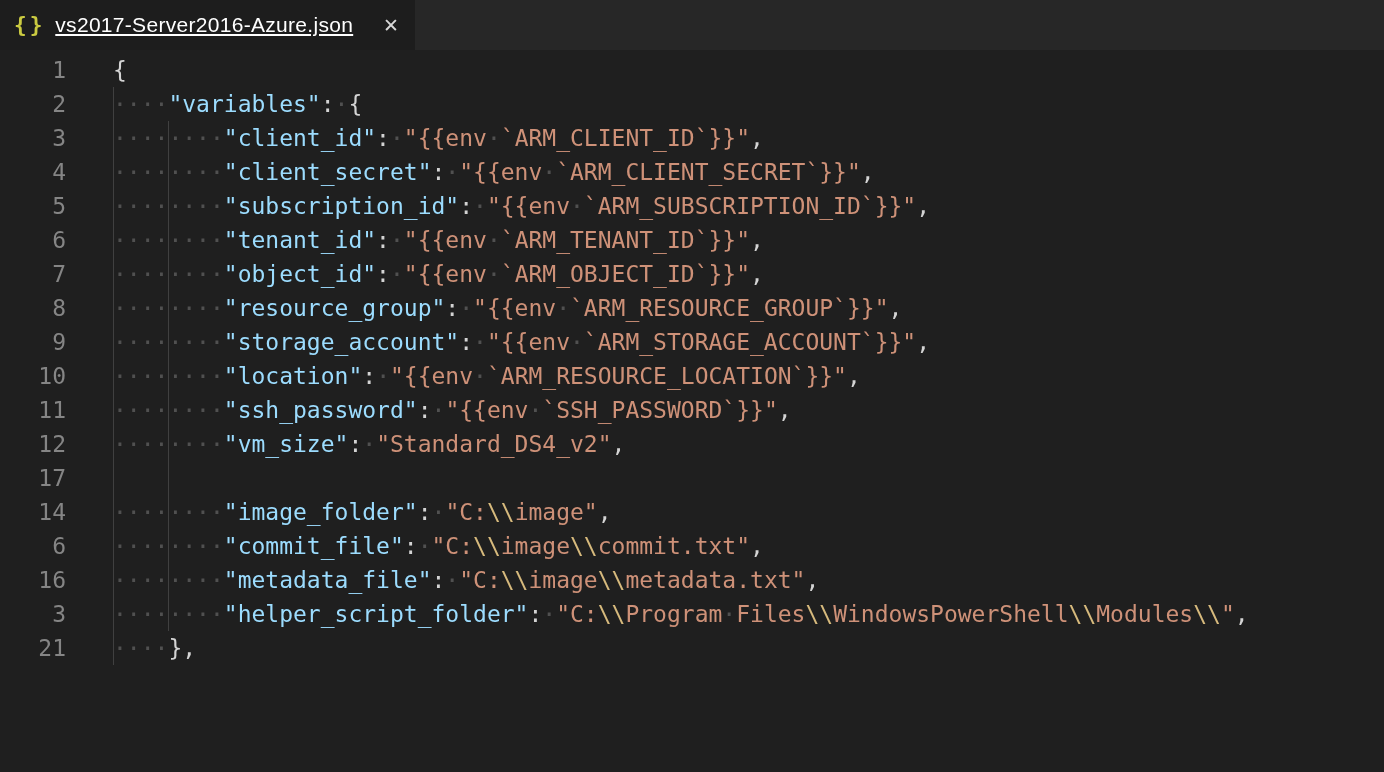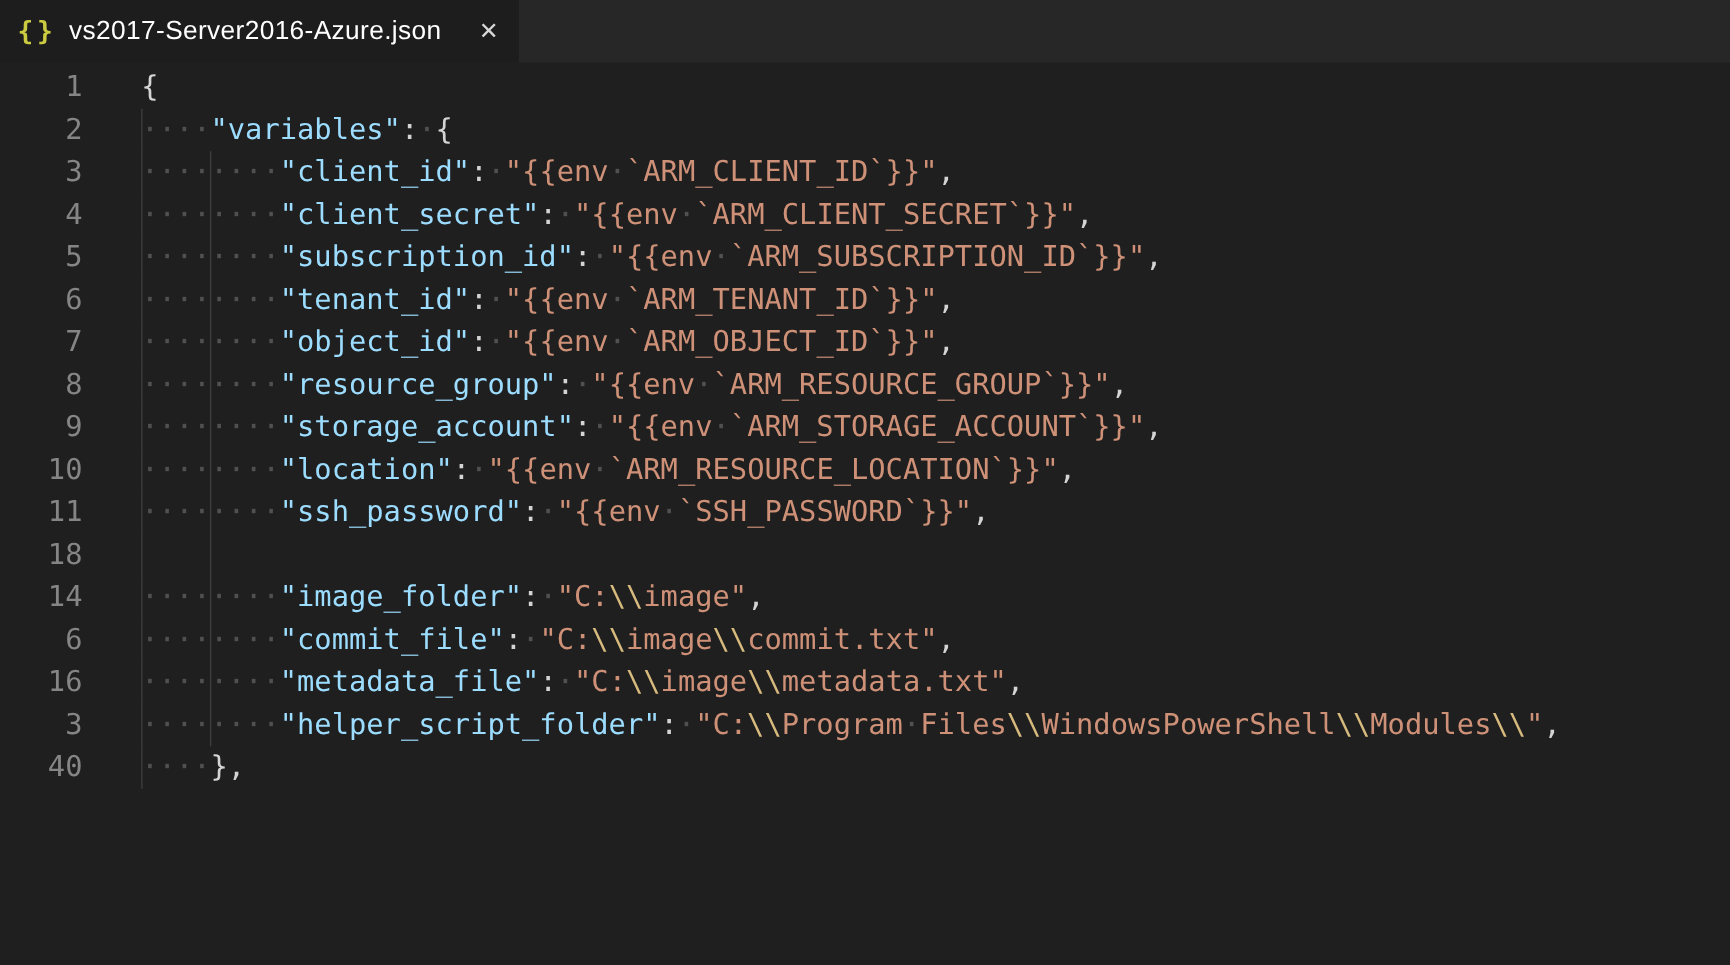--- a/index.html
+++ b/index.html
@@ -16,21 +16,21 @@
   .tab{
     width:415px;box-sizing:border-box;background:var(--tabbg);
     display:flex;align-items:center;padding:0 16px 0 14px;flex:none;
   }
   .json-icon{
     color:var(--jsonicon);font:600 21px "DejaVu Sans Mono",monospace;
     letter-spacing:3px;margin-right:10px;flex:none;
   }
   .tab-title{
     color:var(--tabtitle);font:400 21px "Liberation Sans",sans-serif;
-    letter-spacing:.3px;white-space:nowrap;
+    letter-spacing:.3px;white-space:nowrap;text-decoration:underline;
   }
   .close-icon{
     margin-left:auto;color:#d8d8d8;font:700 19px "DejaVu Sans",sans-serif;
     cursor:pointer;flex:none;
   }
   .editor{padding-top:3px;}
   .row{display:flex;height:34px;line-height:34px;font-size:23px;}
   .gutter{
     width:66px;flex:none;text-align:right;color:var(--lnum);
     user-select:none;
@@ -97,37 +97,41 @@
       </div>
       <div class="row">
         <div class="gutter">10</div>
         <div class="code"><div class="guide" style="left: calc(0ch + 47px);"></div><div class="guide" style="left: calc(4ch + 47px);"></div><span class="linewrap"><span class="ws">········</span><span class="tk-k">"location"</span><span class="tk-p">:</span><span class="ws">·</span><span class="tk-s">"{{env</span><span class="ws">·</span><span class="tk-s">`ARM_RESOURCE_LOCATION`}}"</span><span class="tk-p">,</span></span></div>
       </div>
       <div class="row">
         <div class="gutter">11</div>
         <div class="code"><div class="guide" style="left: calc(0ch + 47px);"></div><div class="guide" style="left: calc(4ch + 47px);"></div><span class="linewrap"><span class="ws">········</span><span class="tk-k">"ssh_password"</span><span class="tk-p">:</span><span class="ws">·</span><span class="tk-s">"{{env</span><span class="ws">·</span><span class="tk-s">`SSH_PASSWORD`}}"</span><span class="tk-p">,</span></span></div>
       </div>
       <div class="row">
-        <div class="gutter">18</div>
+        <div class="gutter">12</div>
+        <div class="code"><div class="guide" style="left: calc(0ch + 47px);"></div><div class="guide" style="left: calc(4ch + 47px);"></div><span class="linewrap"><span class="ws">········</span><span class="tk-k">"vm_size"</span><span class="tk-p">:</span><span class="ws">·</span><span class="tk-s">"Standard_DS4_v2"</span><span class="tk-p">,</span></span></div>
+      </div>
+      <div class="row">
+        <div class="gutter">17</div>
         <div class="code"><div class="guide" style="left: calc(0ch + 47px);"></div><div class="guide" style="left: calc(4ch + 47px);"></div><span class="linewrap"></span></div>
       </div>
       <div class="row">
         <div class="gutter">14</div>
         <div class="code"><div class="guide" style="left: calc(0ch + 47px);"></div><div class="guide" style="left: calc(4ch + 47px);"></div><span class="linewrap"><span class="ws">········</span><span class="tk-k">"image_folder"</span><span class="tk-p">:</span><span class="ws">·</span><span class="tk-s">"C:</span><span class="tk-e">\\</span><span class="tk-s">image"</span><span class="tk-p">,</span></span></div>
       </div>
       <div class="row">
         <div class="gutter">6</div>
         <div class="code"><div class="guide" style="left: calc(0ch + 47px);"></div><div class="guide" style="left: calc(4ch + 47px);"></div><span class="linewrap"><span class="ws">········</span><span class="tk-k">"commit_file"</span><span class="tk-p">:</span><span class="ws">·</span><span class="tk-s">"C:</span><span class="tk-e">\\</span><span class="tk-s">image</span><span class="tk-e">\\</span><span class="tk-s">commit.txt"</span><span class="tk-p">,</span></span></div>
       </div>
       <div class="row">
         <div class="gutter">16</div>
         <div class="code"><div class="guide" style="left: calc(0ch + 47px);"></div><div class="guide" style="left: calc(4ch + 47px);"></div><span class="linewrap"><span class="ws">········</span><span class="tk-k">"metadata_file"</span><span class="tk-p">:</span><span class="ws">·</span><span class="tk-s">"C:</span><span class="tk-e">\\</span><span class="tk-s">image</span><span class="tk-e">\\</span><span class="tk-s">metadata.txt"</span><span class="tk-p">,</span></span></div>
       </div>
       <div class="row">
         <div class="gutter">3</div>
         <div class="code"><div class="guide" style="left: calc(0ch + 47px);"></div><div class="guide" style="left: calc(4ch + 47px);"></div><span class="linewrap"><span class="ws">········</span><span class="tk-k">"helper_script_folder"</span><span class="tk-p">:</span><span class="ws">·</span><span class="tk-s">"C:</span><span class="tk-e">\\</span><span class="tk-s">Program</span><span class="ws">·</span><span class="tk-s">Files</span><span class="tk-e">\\</span><span class="tk-s">WindowsPowerShell</span><span class="tk-e">\\</span><span class="tk-s">Modules</span><span class="tk-e">\\</span><span class="tk-s">"</span><span class="tk-p">,</span></span></div>
       </div>
       <div class="row">
-        <div class="gutter">40</div>
+        <div class="gutter">21</div>
         <div class="code"><div class="guide" style="left: calc(0ch + 47px);"></div><span class="linewrap"><span class="ws">····</span><span class="tk-p">},</span></span></div>
       </div>
     </div>
 </div>
 
 </body></html>

